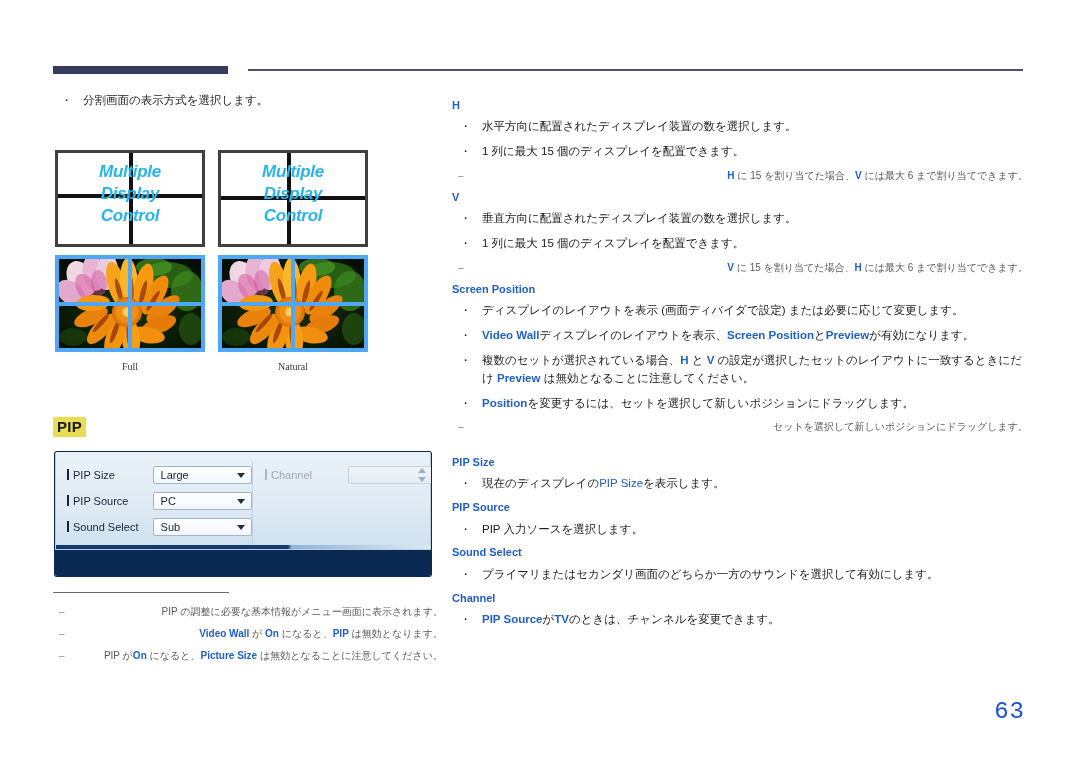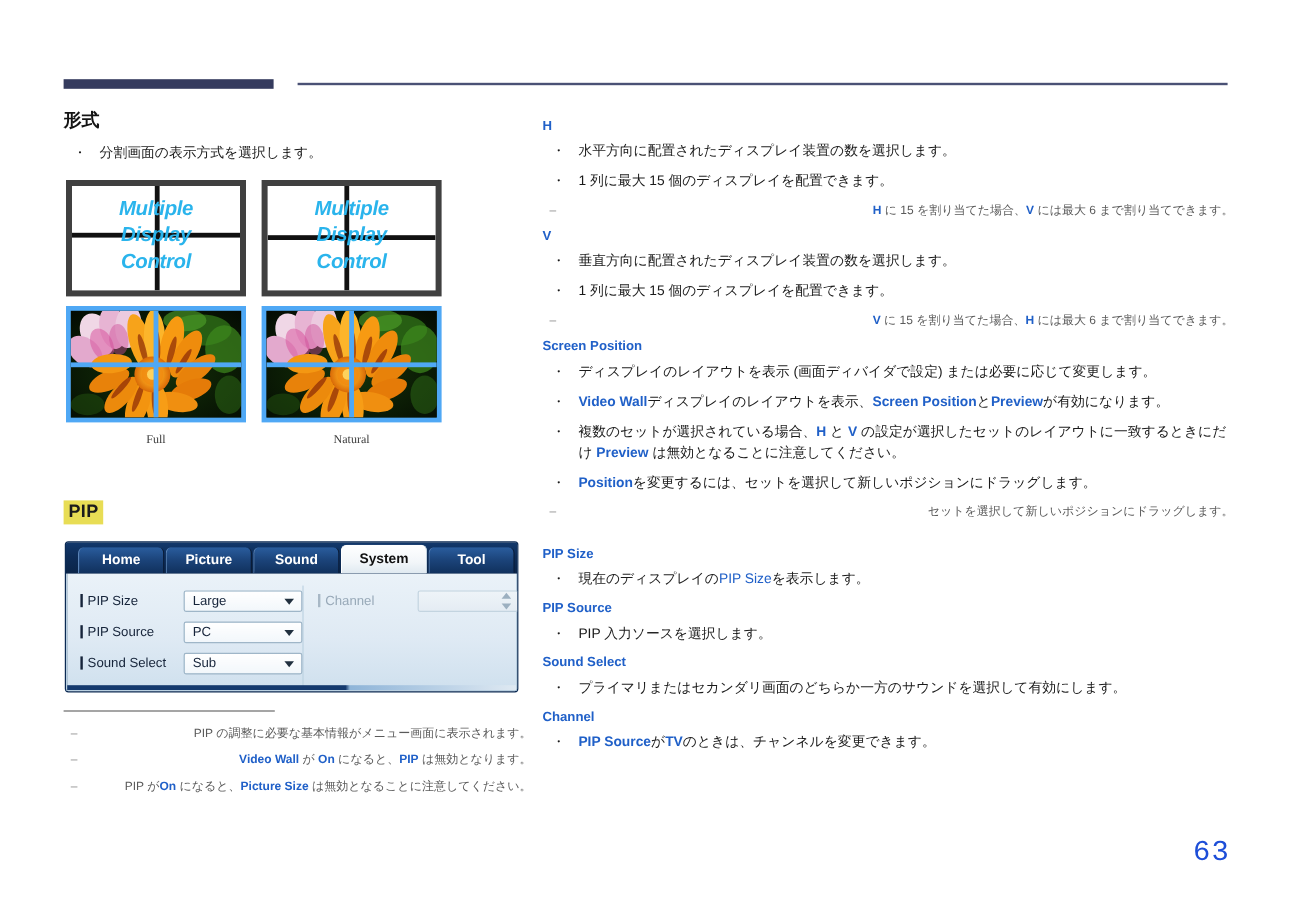--- a/index.html
+++ b/index.html
@@ -119,21 +119,21 @@
     left: 55px; top: 150px;
     width: 380px; height: 240px;
   }
   .vw-group { position: absolute; top: 0; }
   .vw-group.full { left: 0px; }
   .vw-group.natural { left: 163px; }
 
   .mdc-box {
     position: relative;
     background: #ffffff;
-    border: 5px solid #404040;
+    border: 3px solid #404040;
     box-sizing: border-box;
     overflow: hidden;
   }
   .mdc-box.full { width: 150px; height: 97px; }
   .mdc-box.natural { width: 150px; height: 97px; }
   .mdc-vline {
     position: absolute;
     top: 0; bottom: 0;
     width: 4px;
     background: #111111;
@@ -354,21 +354,20 @@
 </style>
 </head>
 <body>
 
 <div id="header-rules">
   <div class="rule-thick"></div>
   <div class="rule-thin"></div>
 </div>
 
 <div id="left-col">
-  <h2 class="section-heading">形式</h2>
   <div class="bullet-row">
     <span class="bullet-dot">・</span>
     <span class="bullet-text">分割画面の表示方式を選択します。</span>
   </div>
 </div>
 
 <div id="videowall-figs">
 
   <div class="vw-group full">
     <div class="mdc-box full">
@@ -524,27 +523,20 @@
 
     <div class="fig-caption">Natural</div>
   </div>
 </div>
 
 <div style="position:absolute;left:53px;top:417px;">
   <span class="pip-heading">PIP</span>
 </div>
 
 <div id="pip-osd">
-  <div class="osd-tabbar" id="osd-tabs">
-      <div class="osd-tab">Home</div>
-      <div class="osd-tab">Picture</div>
-      <div class="osd-tab">Sound</div>
-      <div class="osd-tab active">System</div>
-      <div class="osd-tab">Tool</div>
-    </div>
   <div class="osd-body">
     <div class="osd-col left" id="osd-left-rows">
         <div class="osd-row">
           <div class="osd-label">
             <span class="tick"></span>
             <span>PIP Size</span>
           </div>
           <div class="osd-select">
             <span>Large</span>
             <span class="osd-caret"></span>

